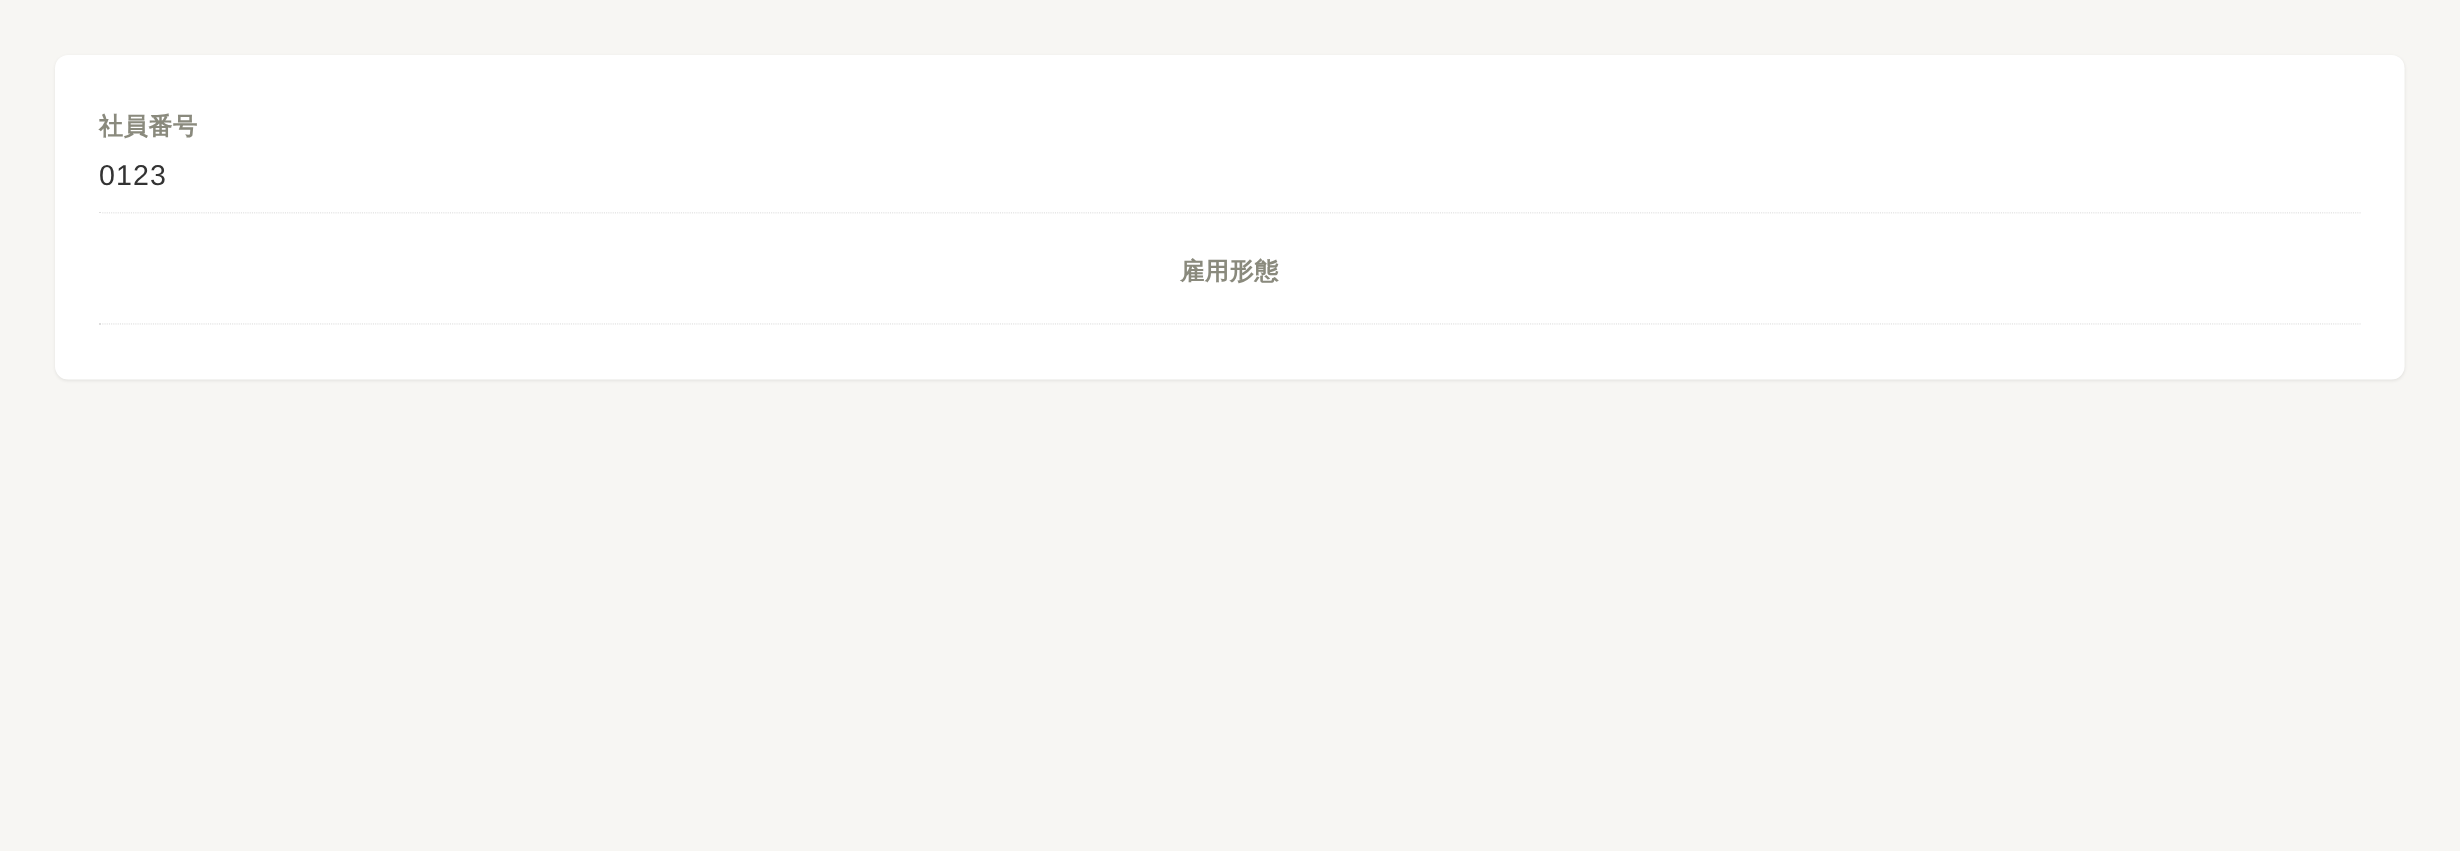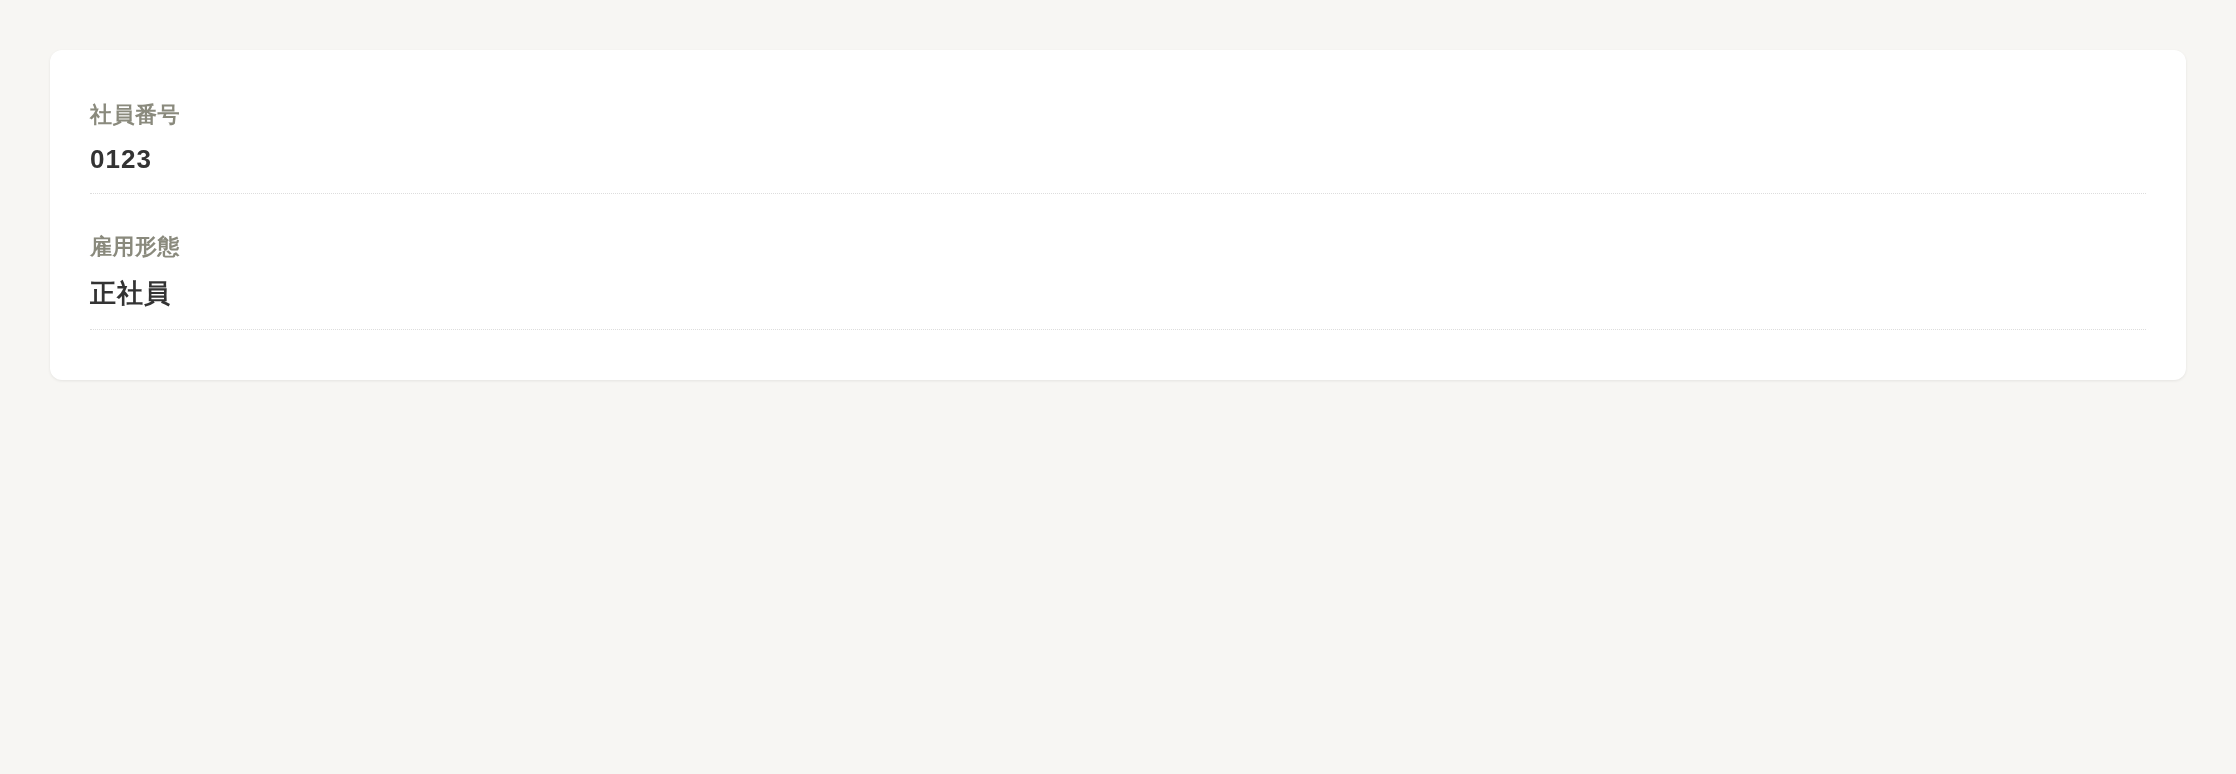--- a/index.html
+++ b/index.html
@@ -21,40 +21,40 @@
       padding: 40px 40px 50px 40px;
     }
     .field {
       padding-top: 10px;
       padding-bottom: 18px;
       border-bottom: 1px dotted #dddddd;
       margin-bottom: 28px;
     }
     .field:last-child {
       margin-bottom: 0;
+      text-align: center;
     }
     .field-label {
       font-size: 22px;
       font-weight: 600;
       color: #8a8a7d;
       margin-bottom: 14px;
       letter-spacing: 0.5px;
     }
     .field-value {
       font-size: 26px;
-      font-weight: 700;
+      font-weight: 400;
       color: #333333;
       letter-spacing: 1px;
     }
   </style>
 </head>
 <body>
 
 <div class="card">
   <div class="field">
     <div class="field-label">社員番号</div>
     <div class="field-value">0123</div>
   </div>
   <div class="field">
     <div class="field-label">雇用形態</div>
-    <div class="field-value">正社員</div>
   </div>
 </div>
 
 </body></html>

